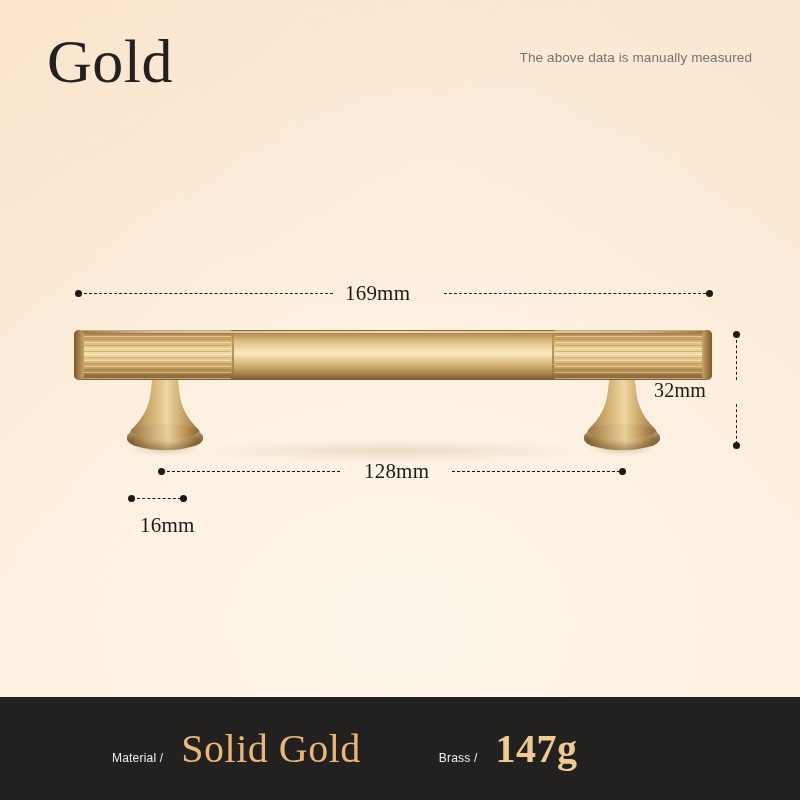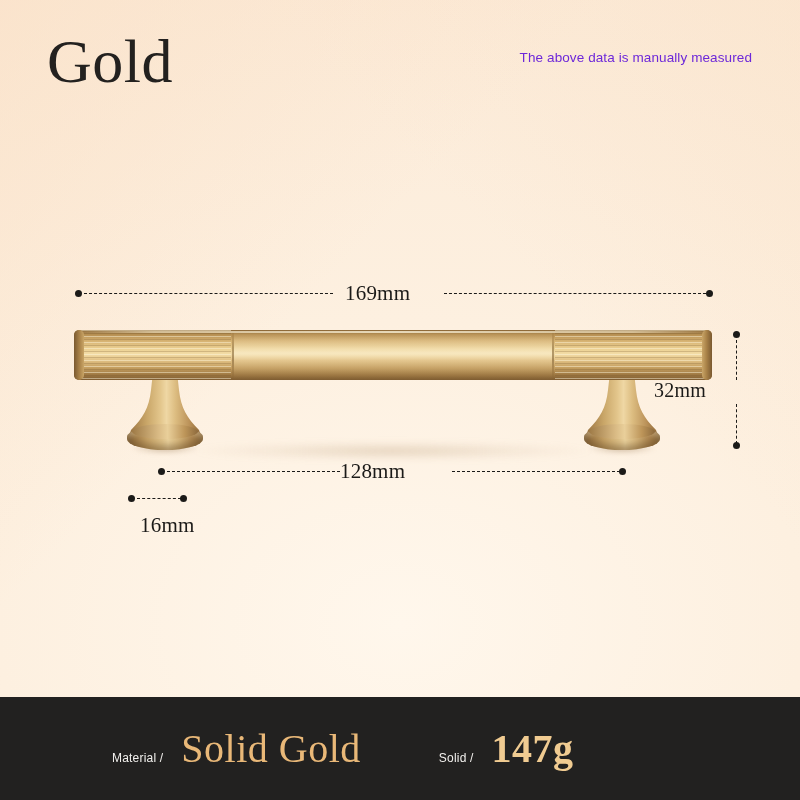--- a/index.html
+++ b/index.html
@@ -44,21 +44,21 @@
   }
   .disclaimer {
     position: absolute;
     right: 48px;
     top: 46px;
     width: 330px;
     text-align: right;
     font-family: "Liberation Sans", sans-serif;
     font-size: 13.5px;
     line-height: 1.85;
-    color: #6d28d9;
+    color: #737373;
     letter-spacing: 0.1px;
   }
   .disclaimer div { white-space: nowrap; }
 
   
   .stage {
     position: absolute;
     left: 0;
     top: 0;
     width: 800px;
@@ -330,38 +330,38 @@
       <div class="dim-dot" style="left:733px; top:331px;"></div>
       <div class="dim-dash-v" style="left:736px; top:340px; height:40px;"></div>
       <div class="dim-label" style="left:706px; top:379px; font-size:20px; transform:translateX(-100%);">32mm</div>
       <div class="dim-dash-v" style="left:736px; top:404px; height:40px;"></div>
       <div class="dim-dot" style="left:733px; top:442px;"></div>
     </div>
 
     <div>
       <div class="dim-dot" style="left:158px; top:468px;"></div>
       <div class="dim-dash-h" style="left:167px; top:471px; width:173px;"></div>
-      <div class="dim-label" style="left:340px; top:459px;">128mm</div>
+      <div class="dim-label" style="left:364px; top:459px;">128mm</div>
       <div class="dim-dash-h" style="left:452px; top:471px; width:168px;"></div>
       <div class="dim-dot" style="left:619px; top:468px;"></div>
     </div>
 
     <div>
       <div class="dim-dot" style="left:128px; top:495px;"></div>
       <div class="dim-dash-h" style="left:137px; top:498px; width:44px;"></div>
       <div class="dim-dot" style="left:180px; top:495px;"></div>
       <div class="dim-label" style="left:140px; top:513px;">16mm</div>
     </div>
 
   </div>
 
   <div class="footer">
     <div class="spec material">
       <span class="spec-key">Material /</span>
       <span class="spec-val brass">Solid Gold</span>
     </div>
     <div class="spec weight">
-      <span class="spec-key">Solid /</span>
+      <span class="spec-key">Brass /</span>
       <span class="spec-val weight">147g</span>
     </div>
   </div>
 
 </div>
 
 </body></html>

